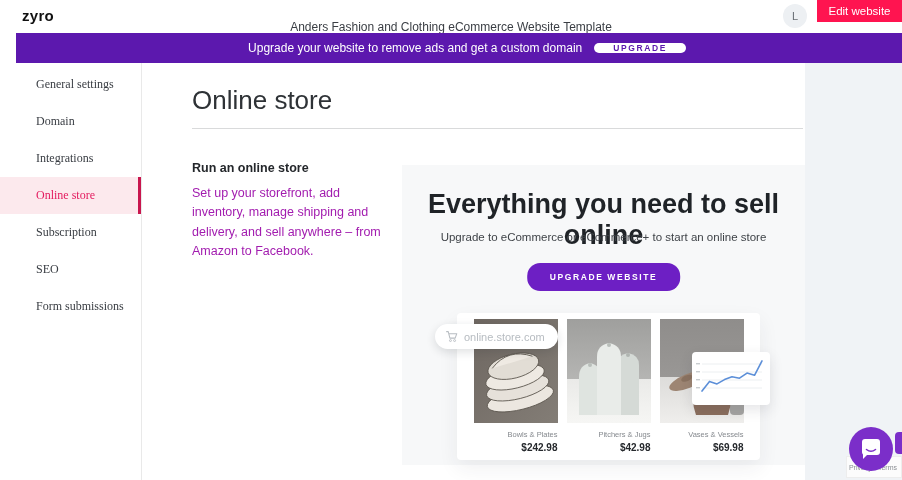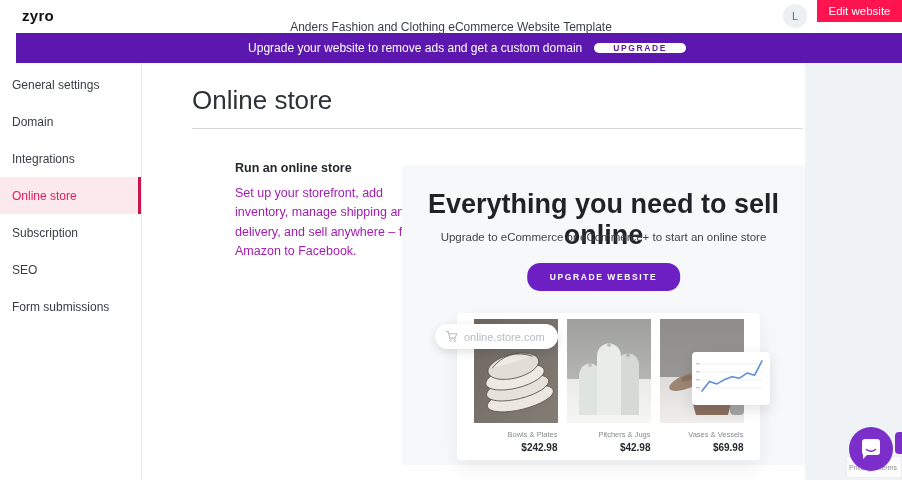--- a/index.html
+++ b/index.html
@@ -24,31 +24,31 @@
             display:flex; align-items:center; justify-content:center; gap:12px; z-index:5; }
   .banner-text { color:#fff; font-size:12px; }
   .banner-btn { background:#fff; color:#5c18ae; font-size:8.5px; font-weight:700;
                 letter-spacing:1.6px; border:none; border-radius:12px; padding:0 19px;
                 cursor:pointer; font-family:inherit; }
 
   
   .rightstrip { position:absolute; left:805px; top:63px; width:97px; height:417px; background:#f0f3f6; }
   .sidebar { position:absolute; left:0; top:63px; width:142px; height:417px; background:#fff;
              border-right:1px solid #e9e9e9; padding-top:3px; }
-  .side-item { height:37px; display:flex; align-items:center; padding-left:12px; font-size:12px;
-               color:#383c42; cursor:pointer; position:relative; }
+  .side-item { height:37px; display:flex; align-items:center; padding-left:36px; font-size:12px;
+               color:#383c42; cursor:pointer; position:relative;font-family:Liberation Serif, serif; }
   .side-item.active { background:#fce9ed; color:#e31b5f; }
   .side-item.active::after { content:""; position:absolute; right:0; top:0; bottom:0; width:3px;
                background:#c8164e; }
 
   
   .main { position:absolute; left:142px; top:63px; width:663px; height:417px; background:#fff; }
   .page-title { position:absolute; left:50px; top:22px; font-size:26px; font-weight:400; color:#2e3236; }
   .divider { position:absolute; left:50px; top:65px; width:611px; height:1px; background:#d9dadb; }
-  .intro { position:absolute; left:50px; top:98px; width:200px;margin-left:43px; }
+  .intro { position:absolute; left:50px; top:98px; width:200px; }
   .intro h3 { font-size:12.5px; color:#24272b; margin-bottom:9px; }
   .intro p { font-size:12.5px; color:#a21caf; line-height:1.55; }
 
   
   .promo { position:absolute; left:260px; top:102px; width:403px; height:300px; background:#f7f8f9; }
   .promo h2 { position:absolute; left:0; right:0; top:24px; text-align:center; font-size:27px;
               font-weight:700; color:#1f2327; }
   .promo .sub { position:absolute; left:0; right:0; top:66px; text-align:center; font-size:11.5px;
                 color:#3f4348; }
   .upgrade-site-btn { position:absolute; left:50%; transform:translateX(-50%); top:98px;

